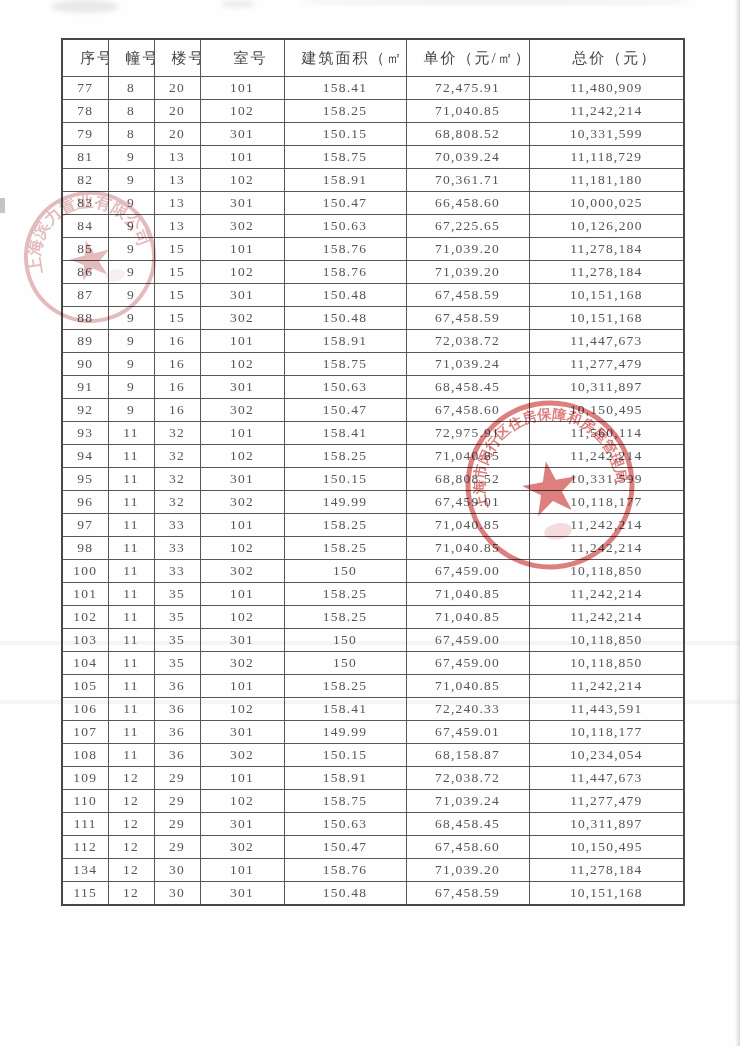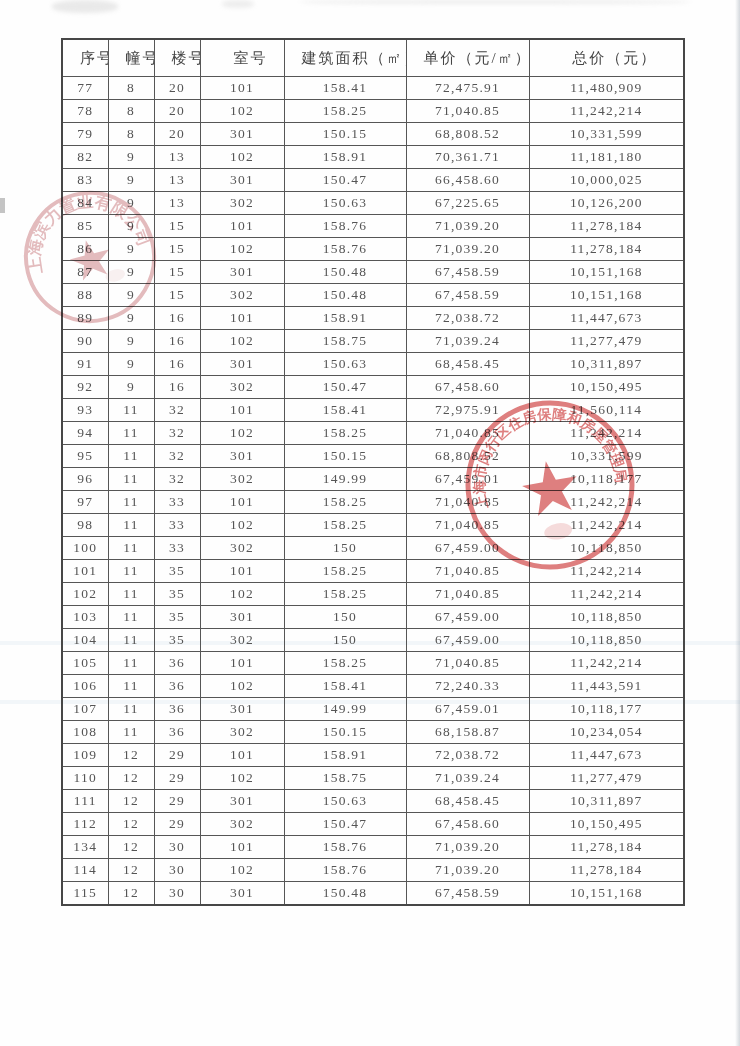--- a/index.html
+++ b/index.html
@@ -95,20 +95,29 @@
         <tr>
           <td>79</td>
           <td>8</td>
           <td>20</td>
           <td>301</td>
           <td>150.15</td>
           <td>68,808.52</td>
           <td>10,331,599</td>
         </tr>
         <tr>
+          <td>81</td>
+          <td>9</td>
+          <td>13</td>
+          <td>101</td>
+          <td>158.75</td>
+          <td>70,039.24</td>
+          <td>11,118,729</td>
+        </tr>
+        <tr>
           <td>82</td>
           <td>9</td>
           <td>13</td>
           <td>102</td>
           <td>158.91</td>
           <td>70,361.71</td>
           <td>11,181,180</td>
         </tr>
         <tr>
           <td>83</td>
@@ -369,29 +378,20 @@
           <td>302</td>
           <td>150.47</td>
           <td>67,458.60</td>
           <td>10,150,495</td>
         </tr>
         <tr>
           <td>134</td>
           <td>12</td>
           <td>30</td>
           <td>101</td>
-          <td>158.76</td>
-          <td>71,039.20</td>
-          <td>11,278,184</td>
-        </tr>
-        <tr>
-          <td>114</td>
-          <td>12</td>
-          <td>30</td>
-          <td>102</td>
           <td>158.76</td>
           <td>71,039.20</td>
           <td>11,278,184</td>
         </tr>
         <tr>
           <td>115</td>
           <td>12</td>
           <td>30</td>
           <td>301</td>
           <td>150.48</td>

